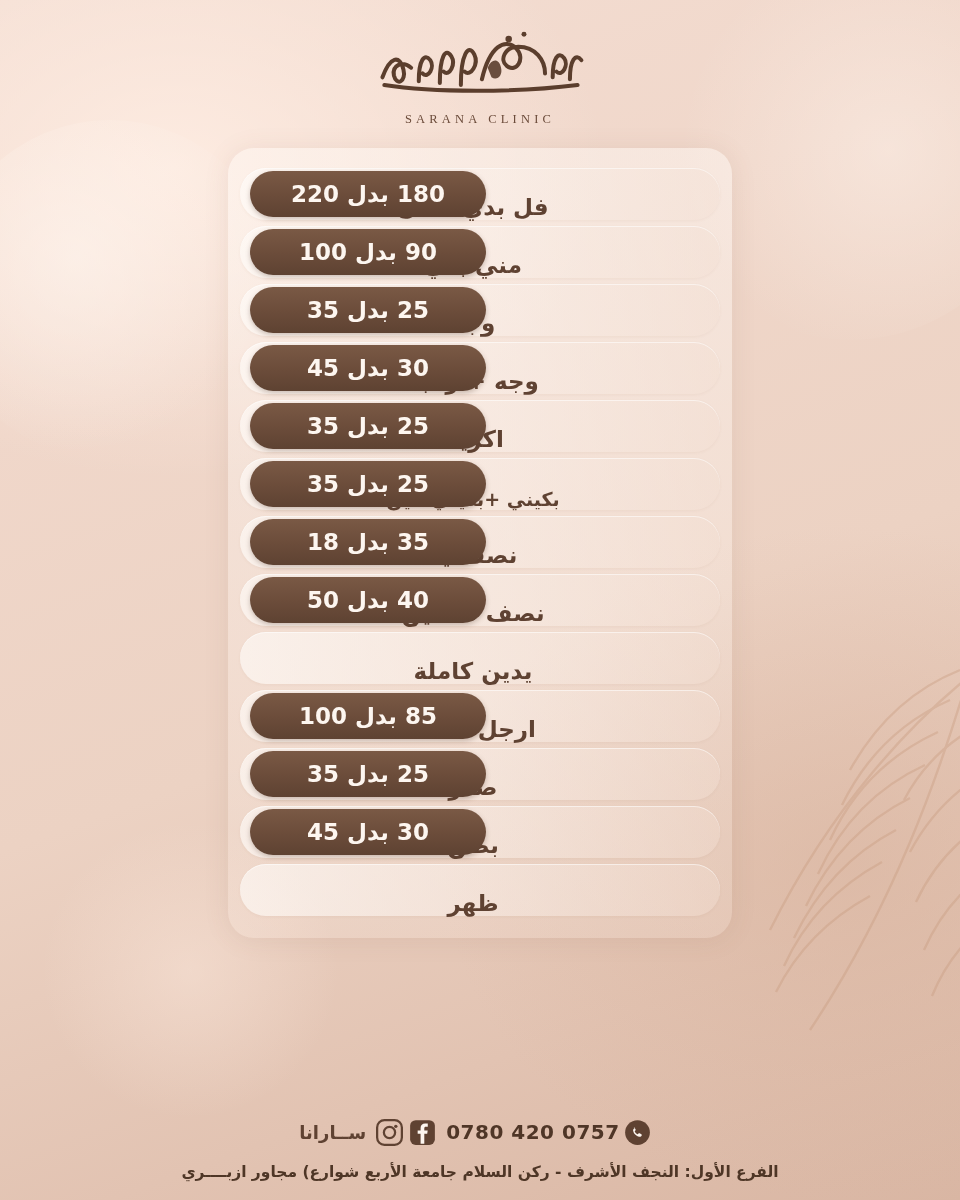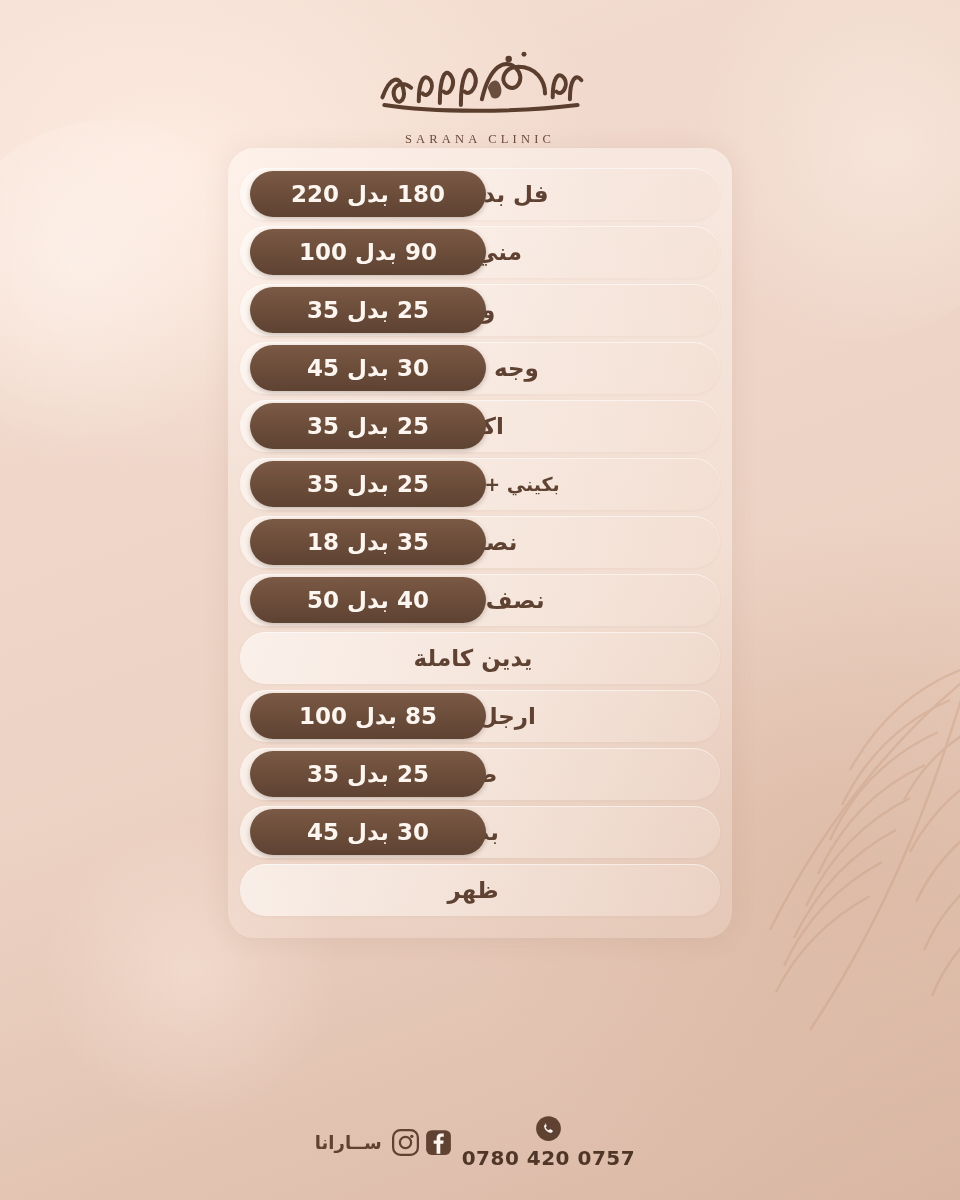--- a/index.html
+++ b/index.html
@@ -54,21 +54,21 @@
     width: 330px;
     height: 460px;
     opacity: 0.45;
     pointer-events: none;
   }
 
   
   .logo-wrap {
     position: absolute;
     left: 0; right: 0;
-    top: 38px;
+    top: 18px;
     display: flex;
     flex-direction: column;
     align-items: center;
   }
   .logo-mark {
     width: 230px;
     height: 88px;
   }
   .logo-sub {
     margin-top: 6px;
@@ -86,21 +86,21 @@
     width: 504px;
     padding: 14px 0 16px;
     border-radius: 26px;
     background: linear-gradient(180deg, rgba(255,250,246,0.45), rgba(255,243,236,0.18));
     box-shadow: 0 2px 26px rgba(130,92,70,0.10);
   }
 
   .row {
     position: relative;
     display: flex;
-    align-items: center;
+    align-items: flex-end;
     height: 52px;
     margin: 6px 12px;
     border-radius: 26px;
     background: linear-gradient(90deg, rgba(255,252,249,0.62), rgba(243,223,211,0.40));
     box-shadow: inset 0 1px 0 rgba(255,255,255,0.55), 0 1px 3px rgba(150,110,88,0.07);
   }
 
   .row-title {
     flex: 1;
     text-align: center;
@@ -164,21 +164,20 @@
   .ico {
     width: 27px;
     height: 27px;
     display: block;
   }
   .phone-grp {
     display: flex;
     align-items: center;
     gap: 4px;
     margin-right: 10px;
-    flex-direction: column;
   }
   .phone-num {
     font-size: 20px;
     font-weight: 700;
     color: #4f3627;
     letter-spacing: 0.5px;
     direction: ltr;
   }
   .addr {
     font-size: 15.5px;
@@ -346,15 +345,16 @@
         <svg class="ico" viewBox="0 0 24 24">
           <rect x="1" y="1" width="22" height="22" rx="6.5" fill="none" stroke="#5f4232" stroke-width="2"></rect>
           <circle cx="12" cy="12" r="5" fill="none" stroke="#5f4232" stroke-width="2"></circle>
           <circle cx="17.6" cy="6.5" r="1.5" fill="#5f4232"></circle>
         </svg>
       </div>
 
       <span class="brand-ar">ســارانا</span>
     </div>
 
+    <div class="addr">الفرع الأول: النجف الأشرف - ركن السلام جامعة الأربع شوارع) مجاور ازبــــري</div>
   </div>
 
 </div>
 
 </body></html>

